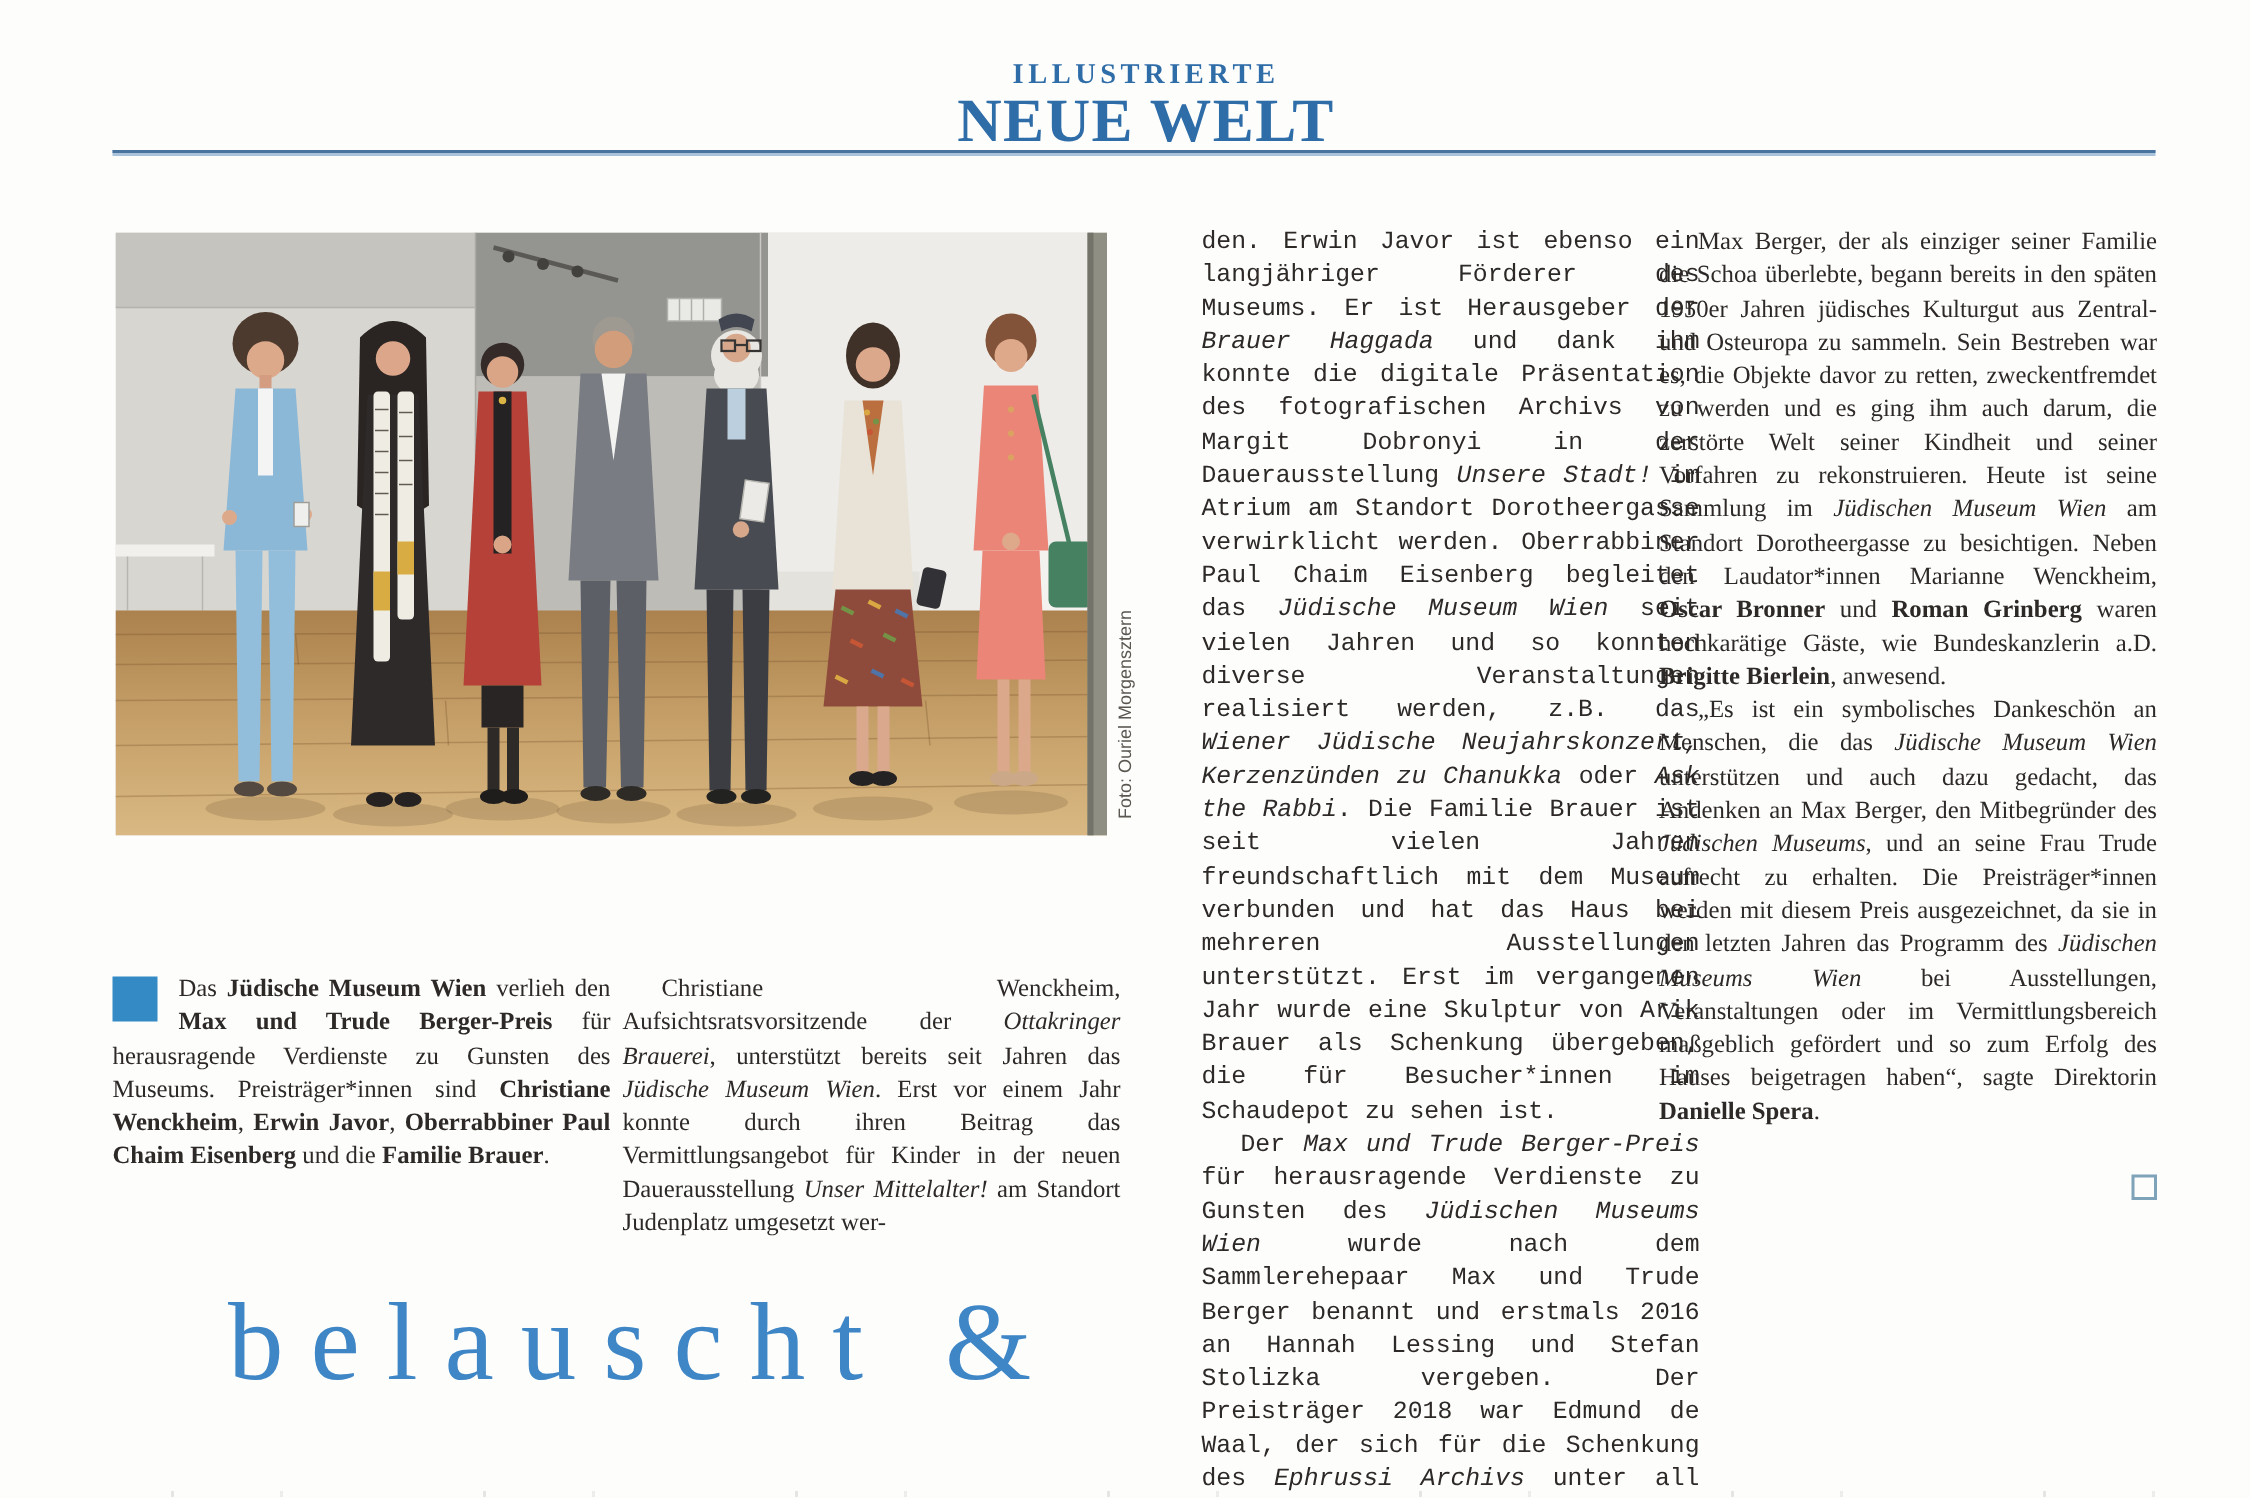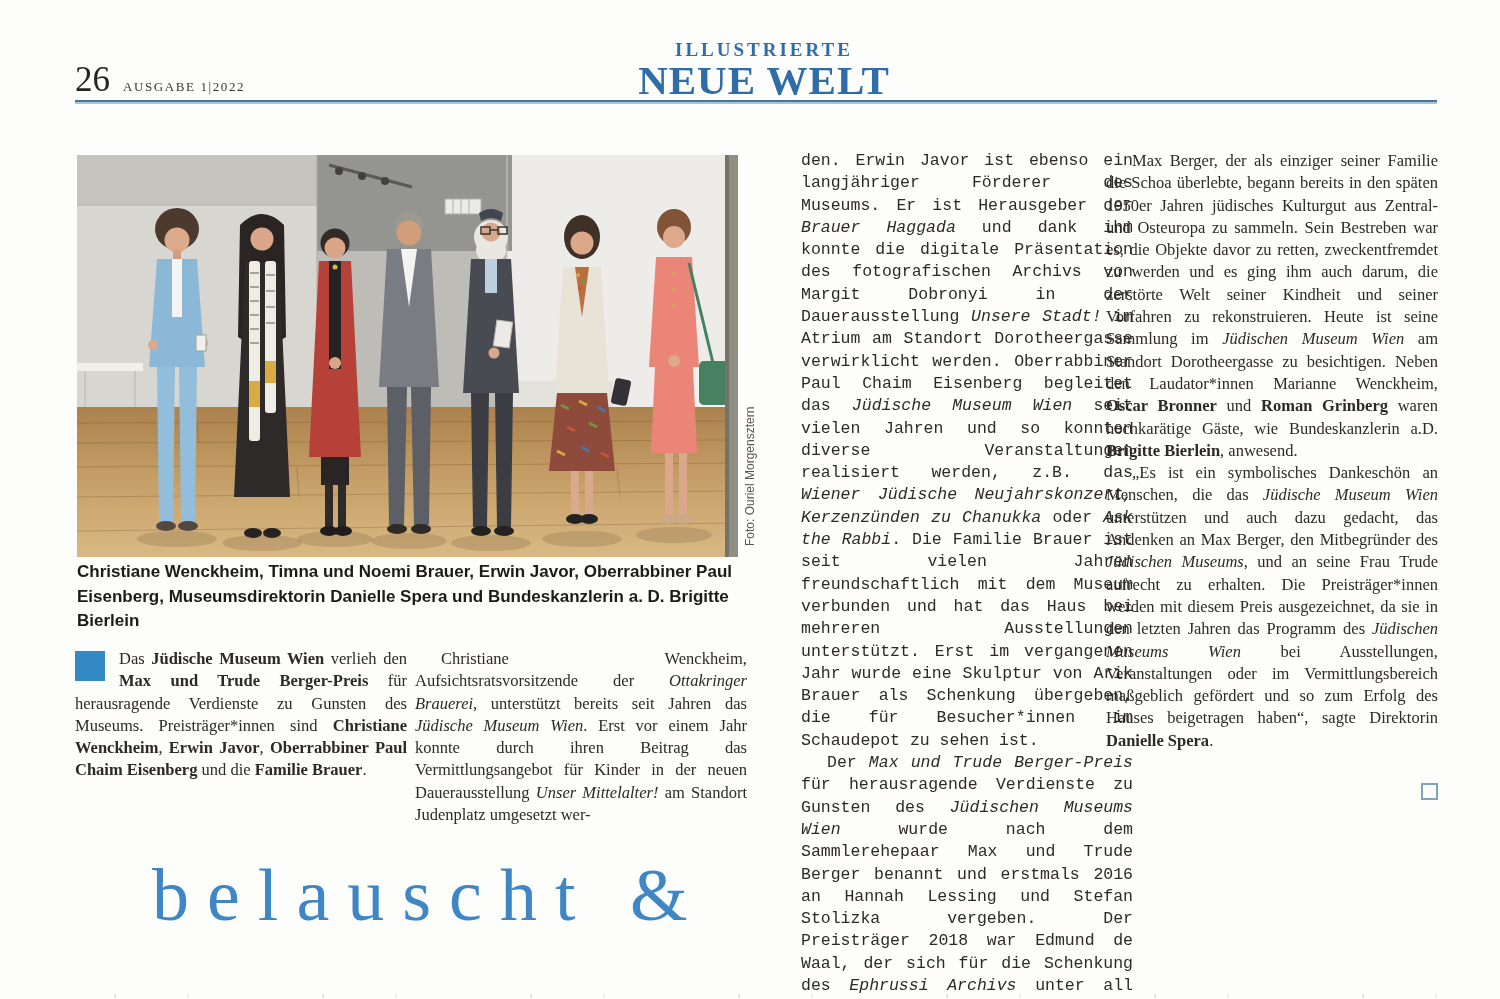--- a/index.html
+++ b/index.html
@@ -59,24 +59,20 @@
     background:repeating-linear-gradient(90deg,
       transparent 0 54px, rgba(90,90,90,.30) 54px 56px,
       transparent 56px 127px, rgba(90,90,90,.20) 127px 129px,
       transparent 129px 208px); }
 </style>
 </head>
 <body>
 
 <div class="page" style="--masthead-blue: #2f6da8; --rule-blue: #49749f; --bullet-blue: #338ac4; --footer-blue: #3e86c6; --footer-dark: #38383a; --end-marker: #7fa3b8;">
 
-  <div class="pageno-group">
-    <span class="page-number">26</span>
-    <span class="issue-label">AUSGABE 1|2022</span>
-  </div>
   <div class="masthead">
     <div class="masthead-top">ILLUSTRIERTE</div>
     <div class="masthead-main">NEUE WELT</div>
   </div>
   <div class="header-rule"></div>
 
   <figure class="photo">
     <svg viewBox="0 0 661 402" width="661" height="402" preserveAspectRatio="none">
       <defs>
         <linearGradient id="wood" x1="0" y1="0" x2="0" y2="1">
@@ -246,21 +242,20 @@
         <rect x="602" y="298" width="8" height="62" fill="#dba588"></rect>
       <ellipse cx="592" cy="364" rx="9" ry="5" fill="#c9a584"></ellipse>
         <ellipse cx="606" cy="364" rx="9" ry="5" fill="#c9a584"></ellipse>
 
       <rect x="648" y="0" width="13" height="402" fill="#8b8b7f"></rect>
       <rect x="648" y="0" width="4" height="402" fill="#6e6e64"></rect>
       <rect x="0" y="0" width="661" height="402" fill="rgba(255,255,255,0.04)"></rect>
     </svg>
   </figure>
   <div class="photo-credit">Foto: Ouriel Morgensztern</div>
-  <p class="caption">Christiane Wenckheim, Timna und Noemi Brauer, Erwin Javor, Oberrabbiner Paul Eisenberg, Museumsdirektorin Danielle Spera und Bundeskanzlerin a. D. Brigitte Bierlein</p>
 
   <div class="col col1">
       <p class="body-par"><span class="lead-square"></span>Das <strong>Jüdische Museum Wien</strong> verlieh den <strong>Max und Trude Berger-Preis</strong> für herausragende Verdienste zu Gunsten des Museums. Preisträger*innen sind <strong>Christiane Wenckheim</strong>, <strong>Erwin Javor</strong>, <strong>Oberrabbiner Paul Chaim Eisenberg</strong> und die <strong>Familie Brauer</strong>.</p>
     </div>
   <div class="col col2">
       <p class="body-par indent">Christiane Wenckheim, Aufsichtsratsvorsitzende der <em>Ottakringer Brauerei</em>, unterstützt bereits seit Jahren das <em>Jüdische Museum Wien</em>. Erst vor einem Jahr konnte durch ihren Beitrag das Vermittlungsangebot für Kinder in der neuen Dauerausstellung <em>Unser Mittelalter!</em> am Standort Judenplatz umgesetzt wer-</p>
     </div>
   <div class="col col3">
       <p class="body-par">den. Erwin Javor ist ebenso ein langjähriger Förderer des Museums. Er ist Herausgeber der <em>Brauer Haggada</em> und dank ihm konnte die digitale Präsentation des fotografischen Archivs von Margit Dobronyi in der Dauerausstellung <em>Unsere Stadt!</em> im Atrium am Standort Dorotheergasse verwirklicht werden. Oberrabbiner Paul Chaim Eisenberg begleitet das <em>Jüdische Museum Wien</em> seit vielen Jahren und so konnten diverse Veranstaltungen realisiert werden, z.B. das <em>Wiener Jüdische Neujahrskonzert, Kerzenzünden zu Chanukka</em> oder <em>Ask the Rabbi</em>. Die Familie Brauer ist seit vielen Jahren freundschaftlich mit dem Museum verbunden und hat das Haus bei mehreren Ausstellungen unterstützt. Erst im vergangenen Jahr wurde eine Skulptur von Arik Brauer als Schenkung übergeben, die für Besucher*innen im Schaudepot zu sehen ist.</p>
       <p class="body-par indent">Der <em>Max und Trude Berger-Preis</em> für herausragende Verdienste zu Gunsten des <em>Jüdischen Museums Wien</em> wurde nach dem Sammlerehepaar Max und Trude Berger benannt und erstmals 2016 an Hannah Lessing und Stefan Stolizka vergeben. Der Preisträger 2018 war Edmund de Waal, der sich für die Schenkung des <em>Ephrussi Archivs</em> unter all den Museen der Welt das <em>Jüdische Museum Wien</em> ausgesucht hatte.</p>

